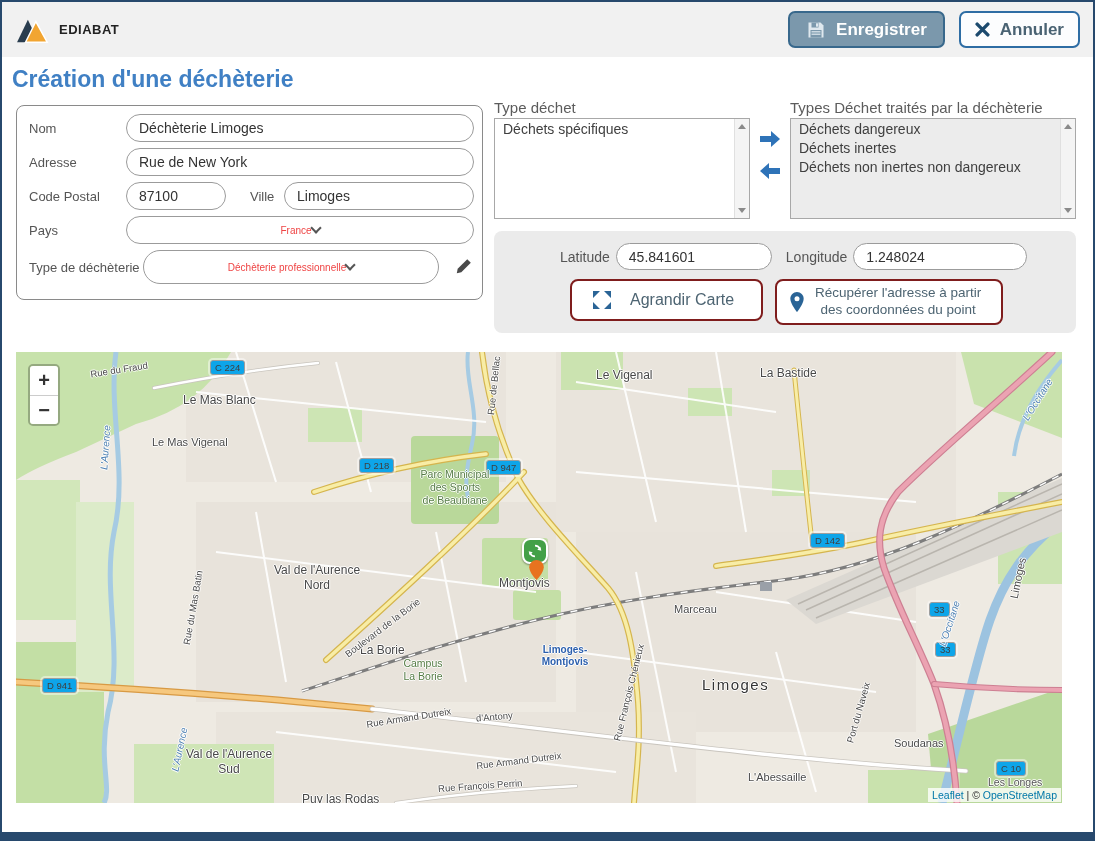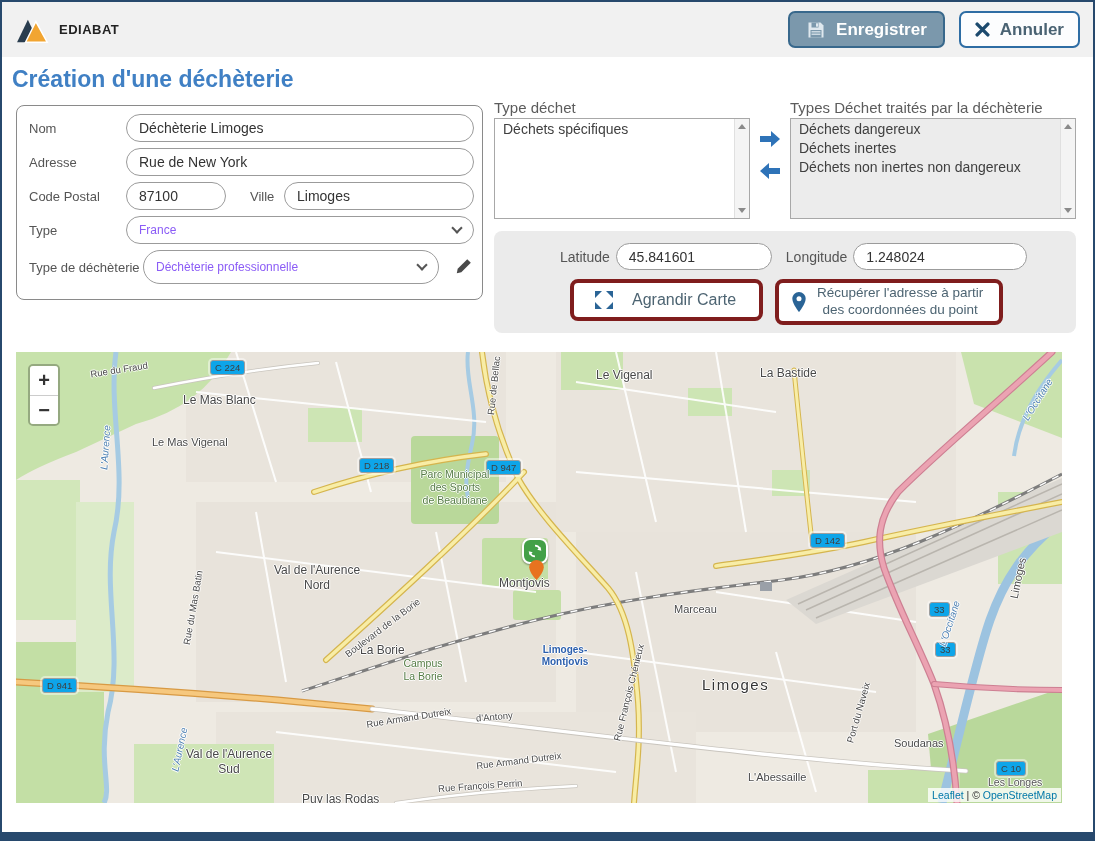--- a/index.html
+++ b/index.html
@@ -27,22 +27,22 @@
   .row { display:flex; align-items:center; margin-bottom:6px; }
   .row:last-child { margin-bottom:0; }
   .row label { width:97px; font-size:13px; color:#555; flex:none; }
   .row label.wide { width:114px; }
   .row label.mid { width:34px; margin-left:24px; }
   .inp { height:28px; border:1px solid #9b9b9b; border-radius:15px; padding:0 12px;
          font-size:14px; color:#333; background:#fff; font-family:inherit; outline:none; }
   .inp.grow { flex:1; min-width:0; }
   .inp.cp { width:100px; }
   .sel { flex:1; height:28px; border:1px solid #9b9b9b; border-radius:15px; padding:0 12px;
-         display:flex; align-items:center; justify-content:space-between;
-         font-size:12px; color:#8b5cf6; background:#fff; cursor:pointer; }
+         display:flex; align-items:center; justify-content:center;
+         font-size:10px; color:#ef4444; background:#fff; cursor:pointer; }
   .sel.tall { height:34px; border-radius:17px; flex:none; width:296px; }
   .chev { width:8px; height:8px; border-right:2px solid #555; border-bottom:2px solid #555;
           transform:rotate(45deg); margin-top:-4px; flex:none; }
   .editbtn { background:none; border:none; margin-left:14px; cursor:pointer; padding:2px; }
 
   
   .rightcol { flex:1; margin-top:-6px; }
   .transfer { display:flex; }
   .avail { width:256px; } .treated { flex:1; }
   .listlabel { display:block; font-size:15px; color:#5c5c5c; margin-bottom:2px; height:17px; white-space:nowrap; }
@@ -59,21 +59,21 @@
   .arrowbtn { background:none; border:none; cursor:pointer; padding:0; line-height:0; }
 
   
   .coords { margin-top:12px; background:#ebebeb; border-radius:8px; height:102px; padding-top:12px; }
   .coord-row { display:flex; align-items:center; padding-left:66px; }
   .coord-row label { font-size:14px; color:#555; margin-right:6px; }
   .coord-row label.lng { margin-left:14px; }
   .inp.coord { width:156px; height:27px; border-radius:14px; }
   .inp.coord.lngv { width:174px; }
   .coord-btns { display:flex; padding-left:76px; gap:12px; margin-top:9px; align-items:flex-start; }
-  .bigbtn { display:flex; align-items:center; background:#fff; border:4px solid #7f1d1d;
+  .bigbtn { display:flex; align-items:center; background:#fff; border:2px solid #7f1d1d;
             border-radius:8px; color:#4d6472; cursor:pointer; font-family:inherit; }
   .bigbtn.enlarge { width:193px; height:42px; font-size:16px; padding:0 18px; gap:16px; }
   .bigbtn.locate { width:228px; height:46px; font-size:13.5px; padding:0 10px; gap:8px; line-height:1.25; text-align:center; }
 
   
   .map { position:relative; margin:19px 17px 0 14px; width:1046px; height:451px;
          overflow:hidden; background:#eeeae2; cursor:grab; }
   .map svg.bg { position:absolute; left:0; top:0; }
   .zoomctl { position:absolute; left:12px; top:12px; width:32px; border:2px solid rgba(0,0,0,.25);
              border-radius:5px; overflow:hidden; z-index:6; }
@@ -159,21 +159,21 @@
         <label>Adresse</label>
         <input class="inp grow" value="Rue de New York" style="">
       </div>
       <div class="row">
         <label>Code Postal</label>
         <input class="inp cp" value="87100" style="">
         <label class="mid">Ville</label>
         <input class="inp grow" value="Limoges" style="">
       </div>
       <div class="row">
-        <label>Type</label>
+        <label>Pays</label>
         <div class="sel">
           <span>France</span>
           <span class="chev"></span>
         </div>
       </div>
       <div class="row" style="margin-bottom:7px;">
         <label class="wide">Type de déchèterie</label>
         <div class="sel tall">
           <span>Déchèterie professionnelle</span>
           <span class="chev"></span>

